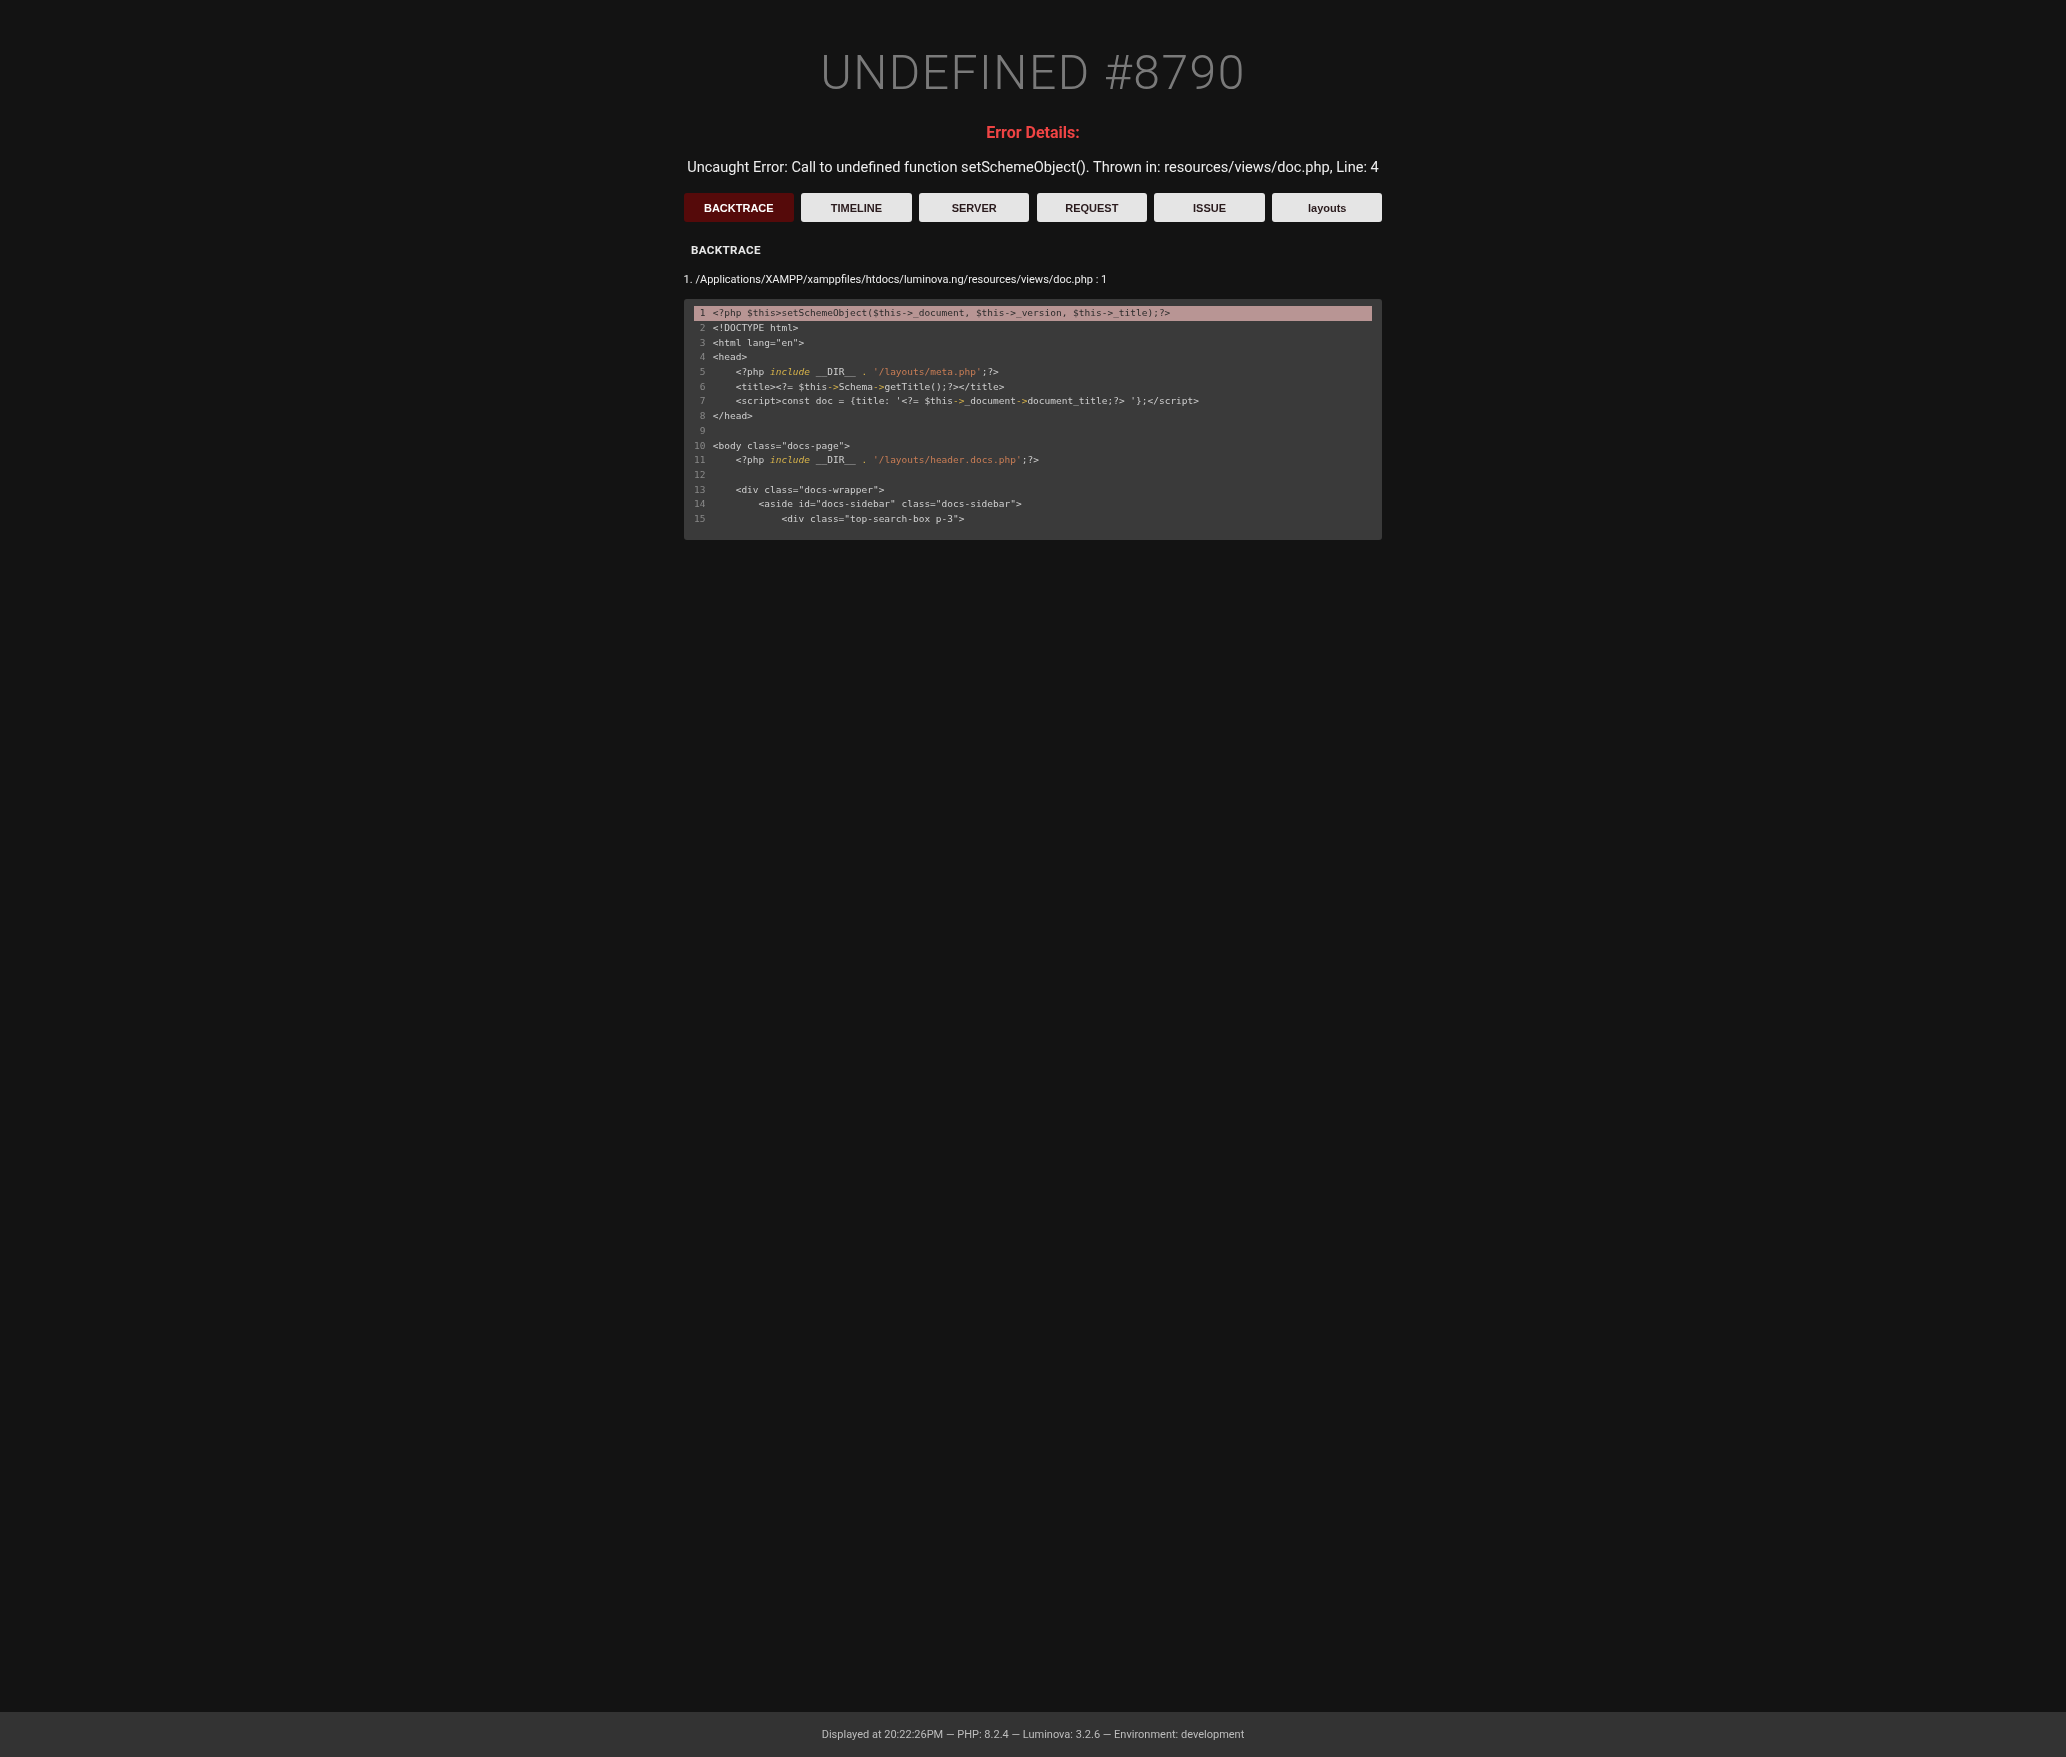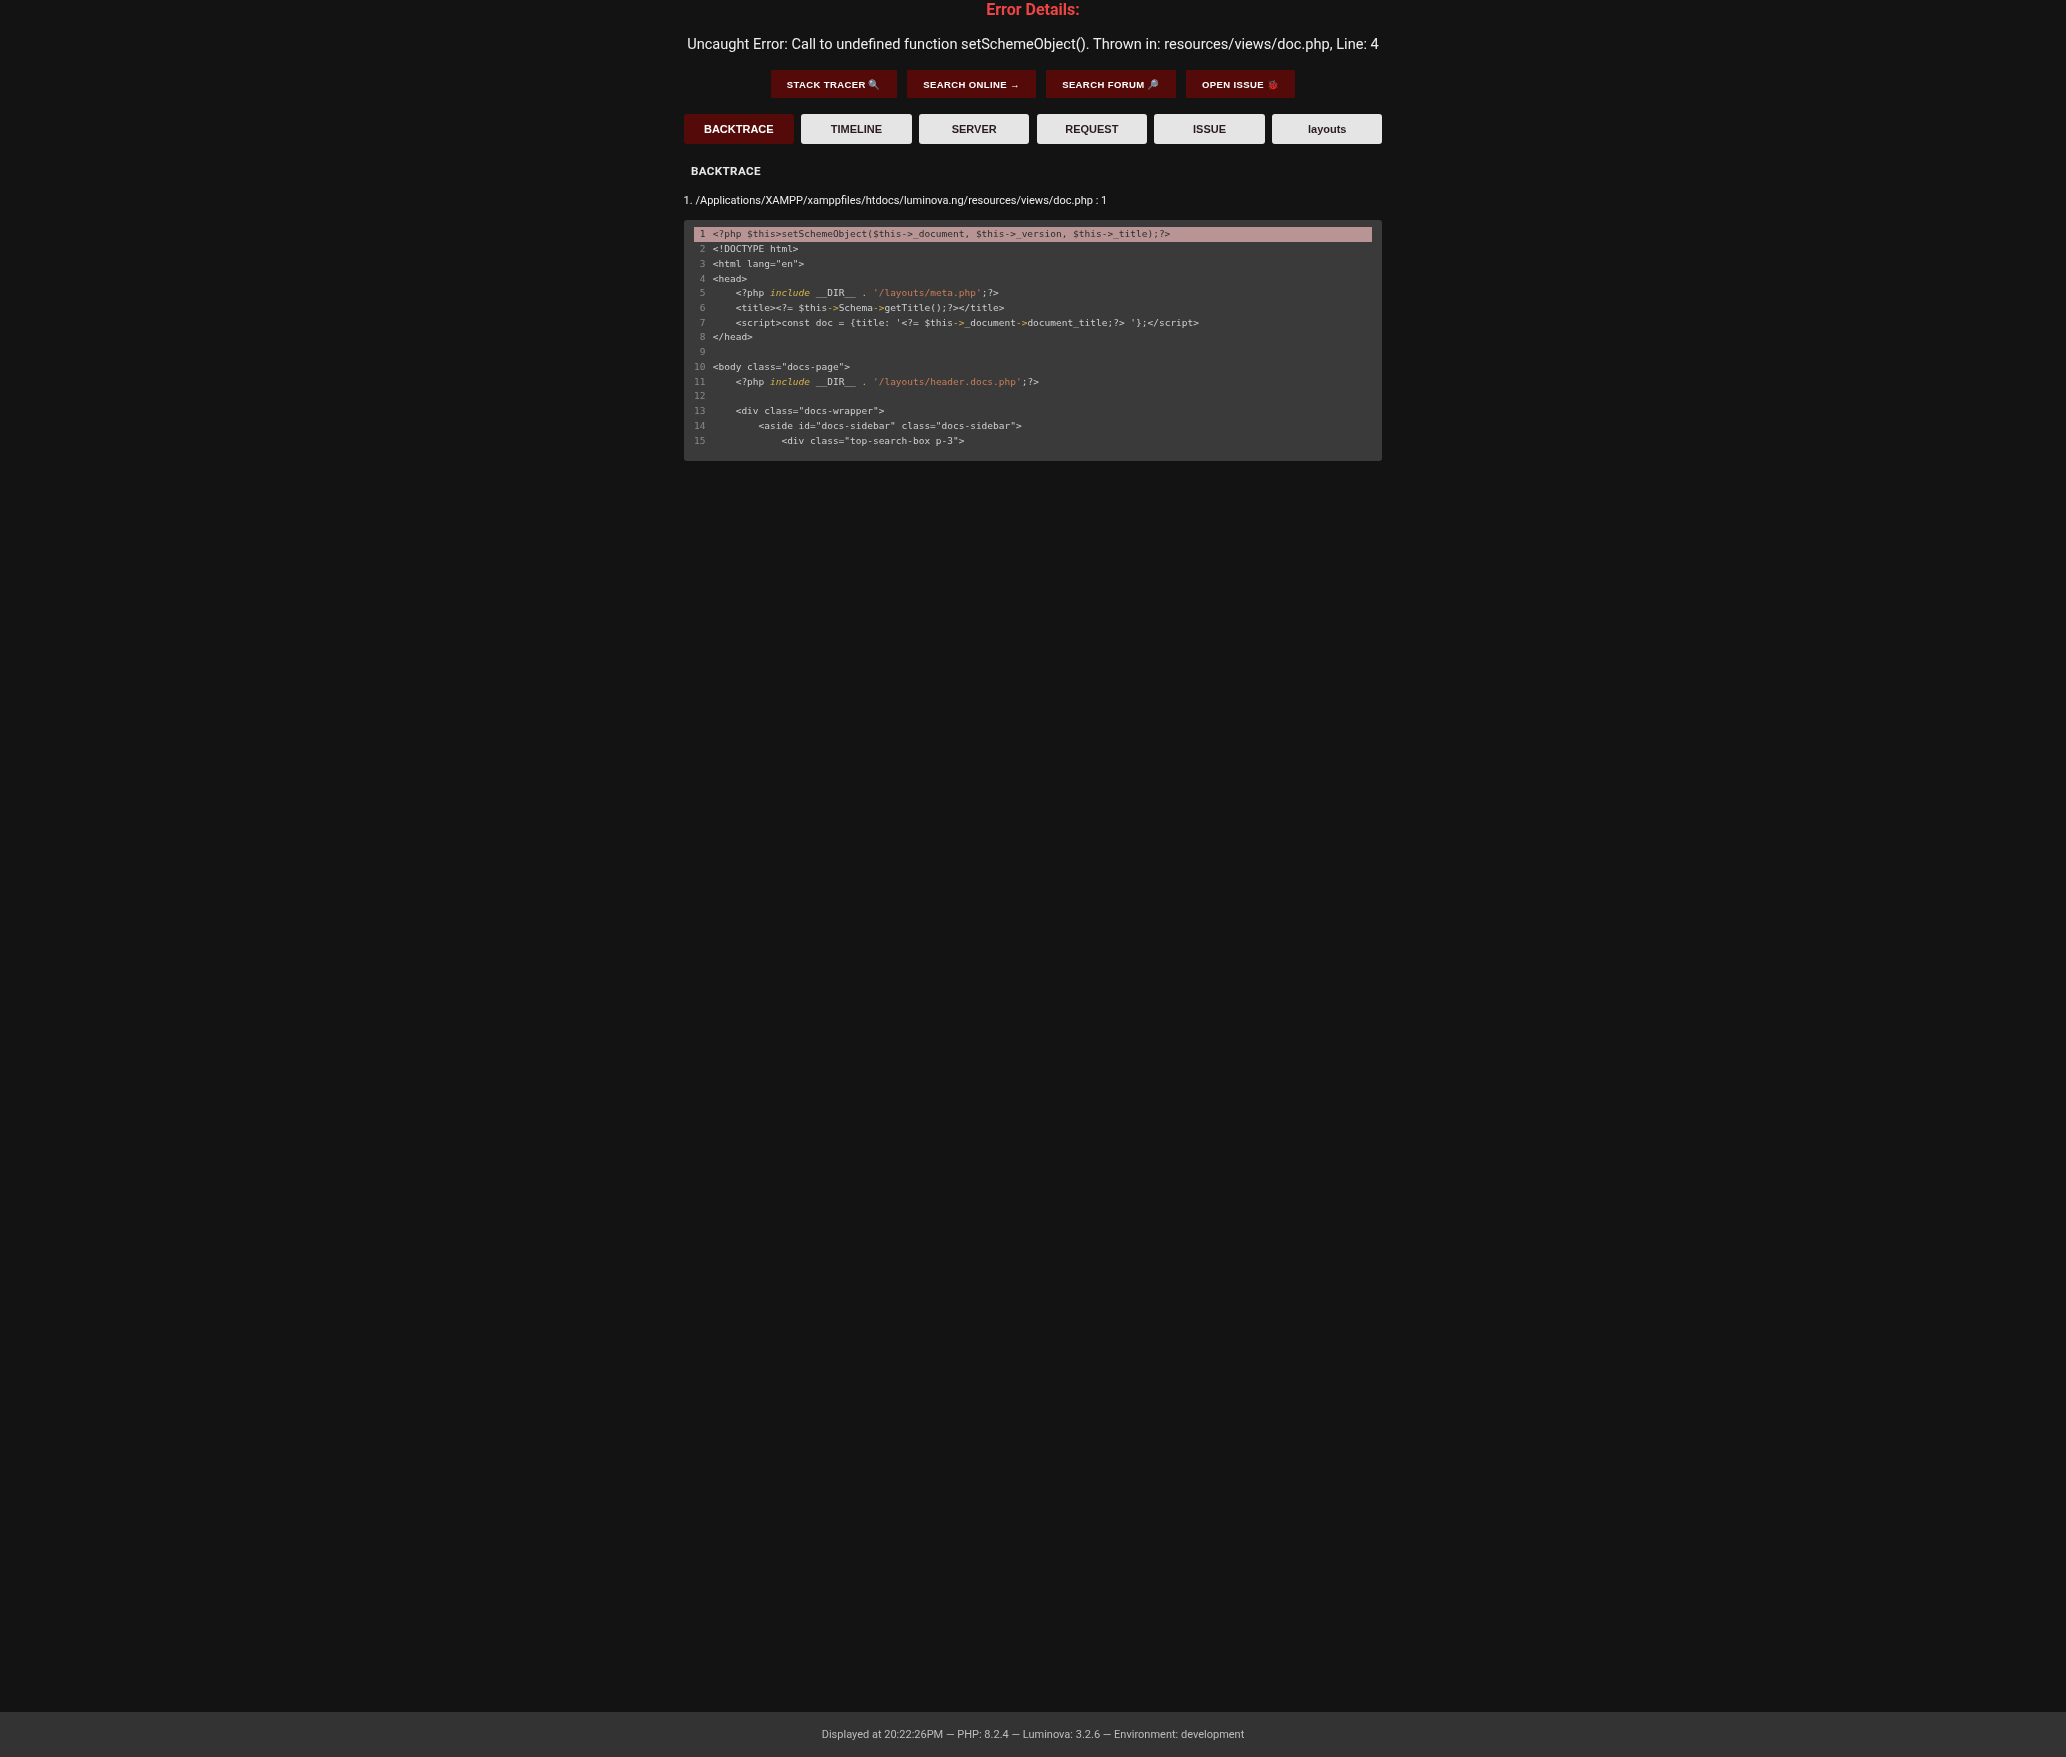--- a/index.html
+++ b/index.html
@@ -137,32 +137,27 @@
     padding: 16px 7.3px;
     font-size: 11px;
     margin-top: auto;
   }
 </style>
 </head>
 <body>
 
 <div class="container">
 
+  <h1 class="title">UNDEFINED #8790</h1>
 
   <div class="subtitle">Error Details:</div>
 
   <div class="error-msg">Uncaught Error: Call to undefined function setSchemeObject(). Thrown in: resources/views/doc.php, Line: 4</div>
 
 
-  <div class="action-row">
-    <button class="action-btn">STACK TRACER 🔍</button>
-    <button class="action-btn">SEARCH ONLINE →</button>
-    <button class="action-btn">SEARCH FORUM 🔎</button>
-    <button class="action-btn">OPEN ISSUE 🐞</button>
-  </div>
 
   <div class="tab-row">
     <button class="tab active">BACKTRACE</button>
     <button class="tab">TIMELINE</button>
     <button class="tab">SERVER</button>
     <button class="tab">REQUEST</button>
     <button class="tab">ISSUE</button>
     <button class="tab">layouts</button>
   </div>
 

